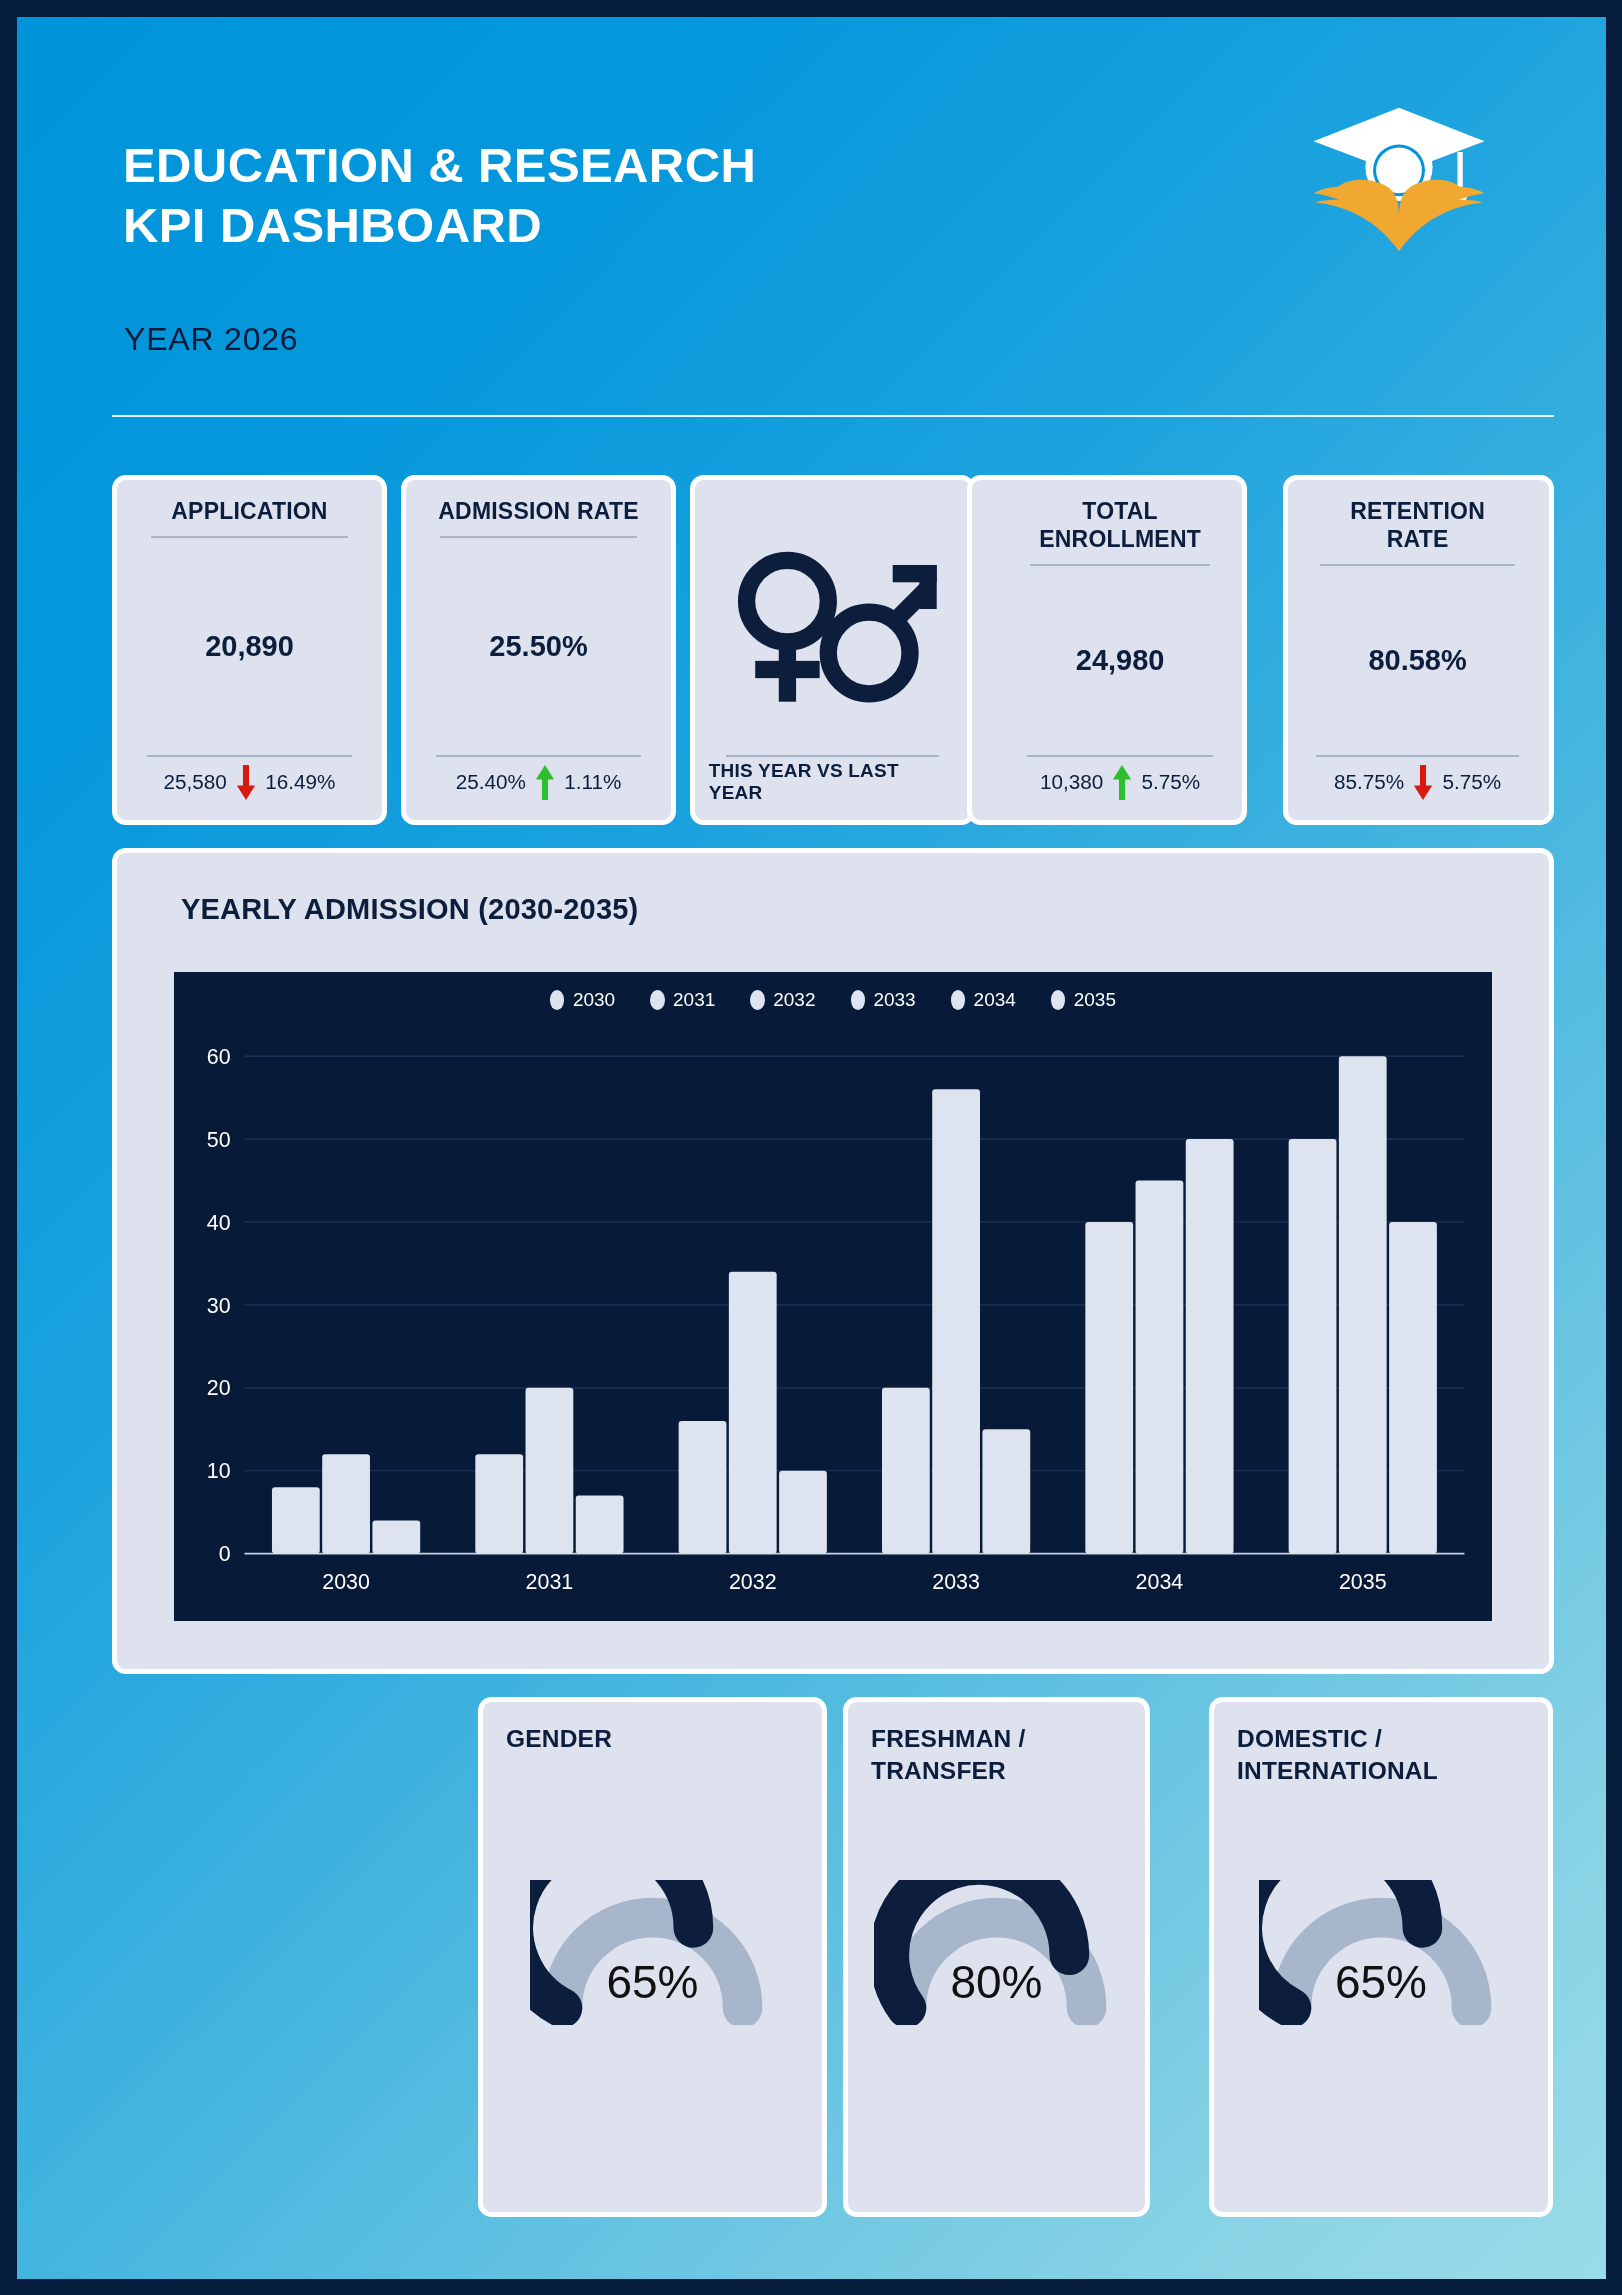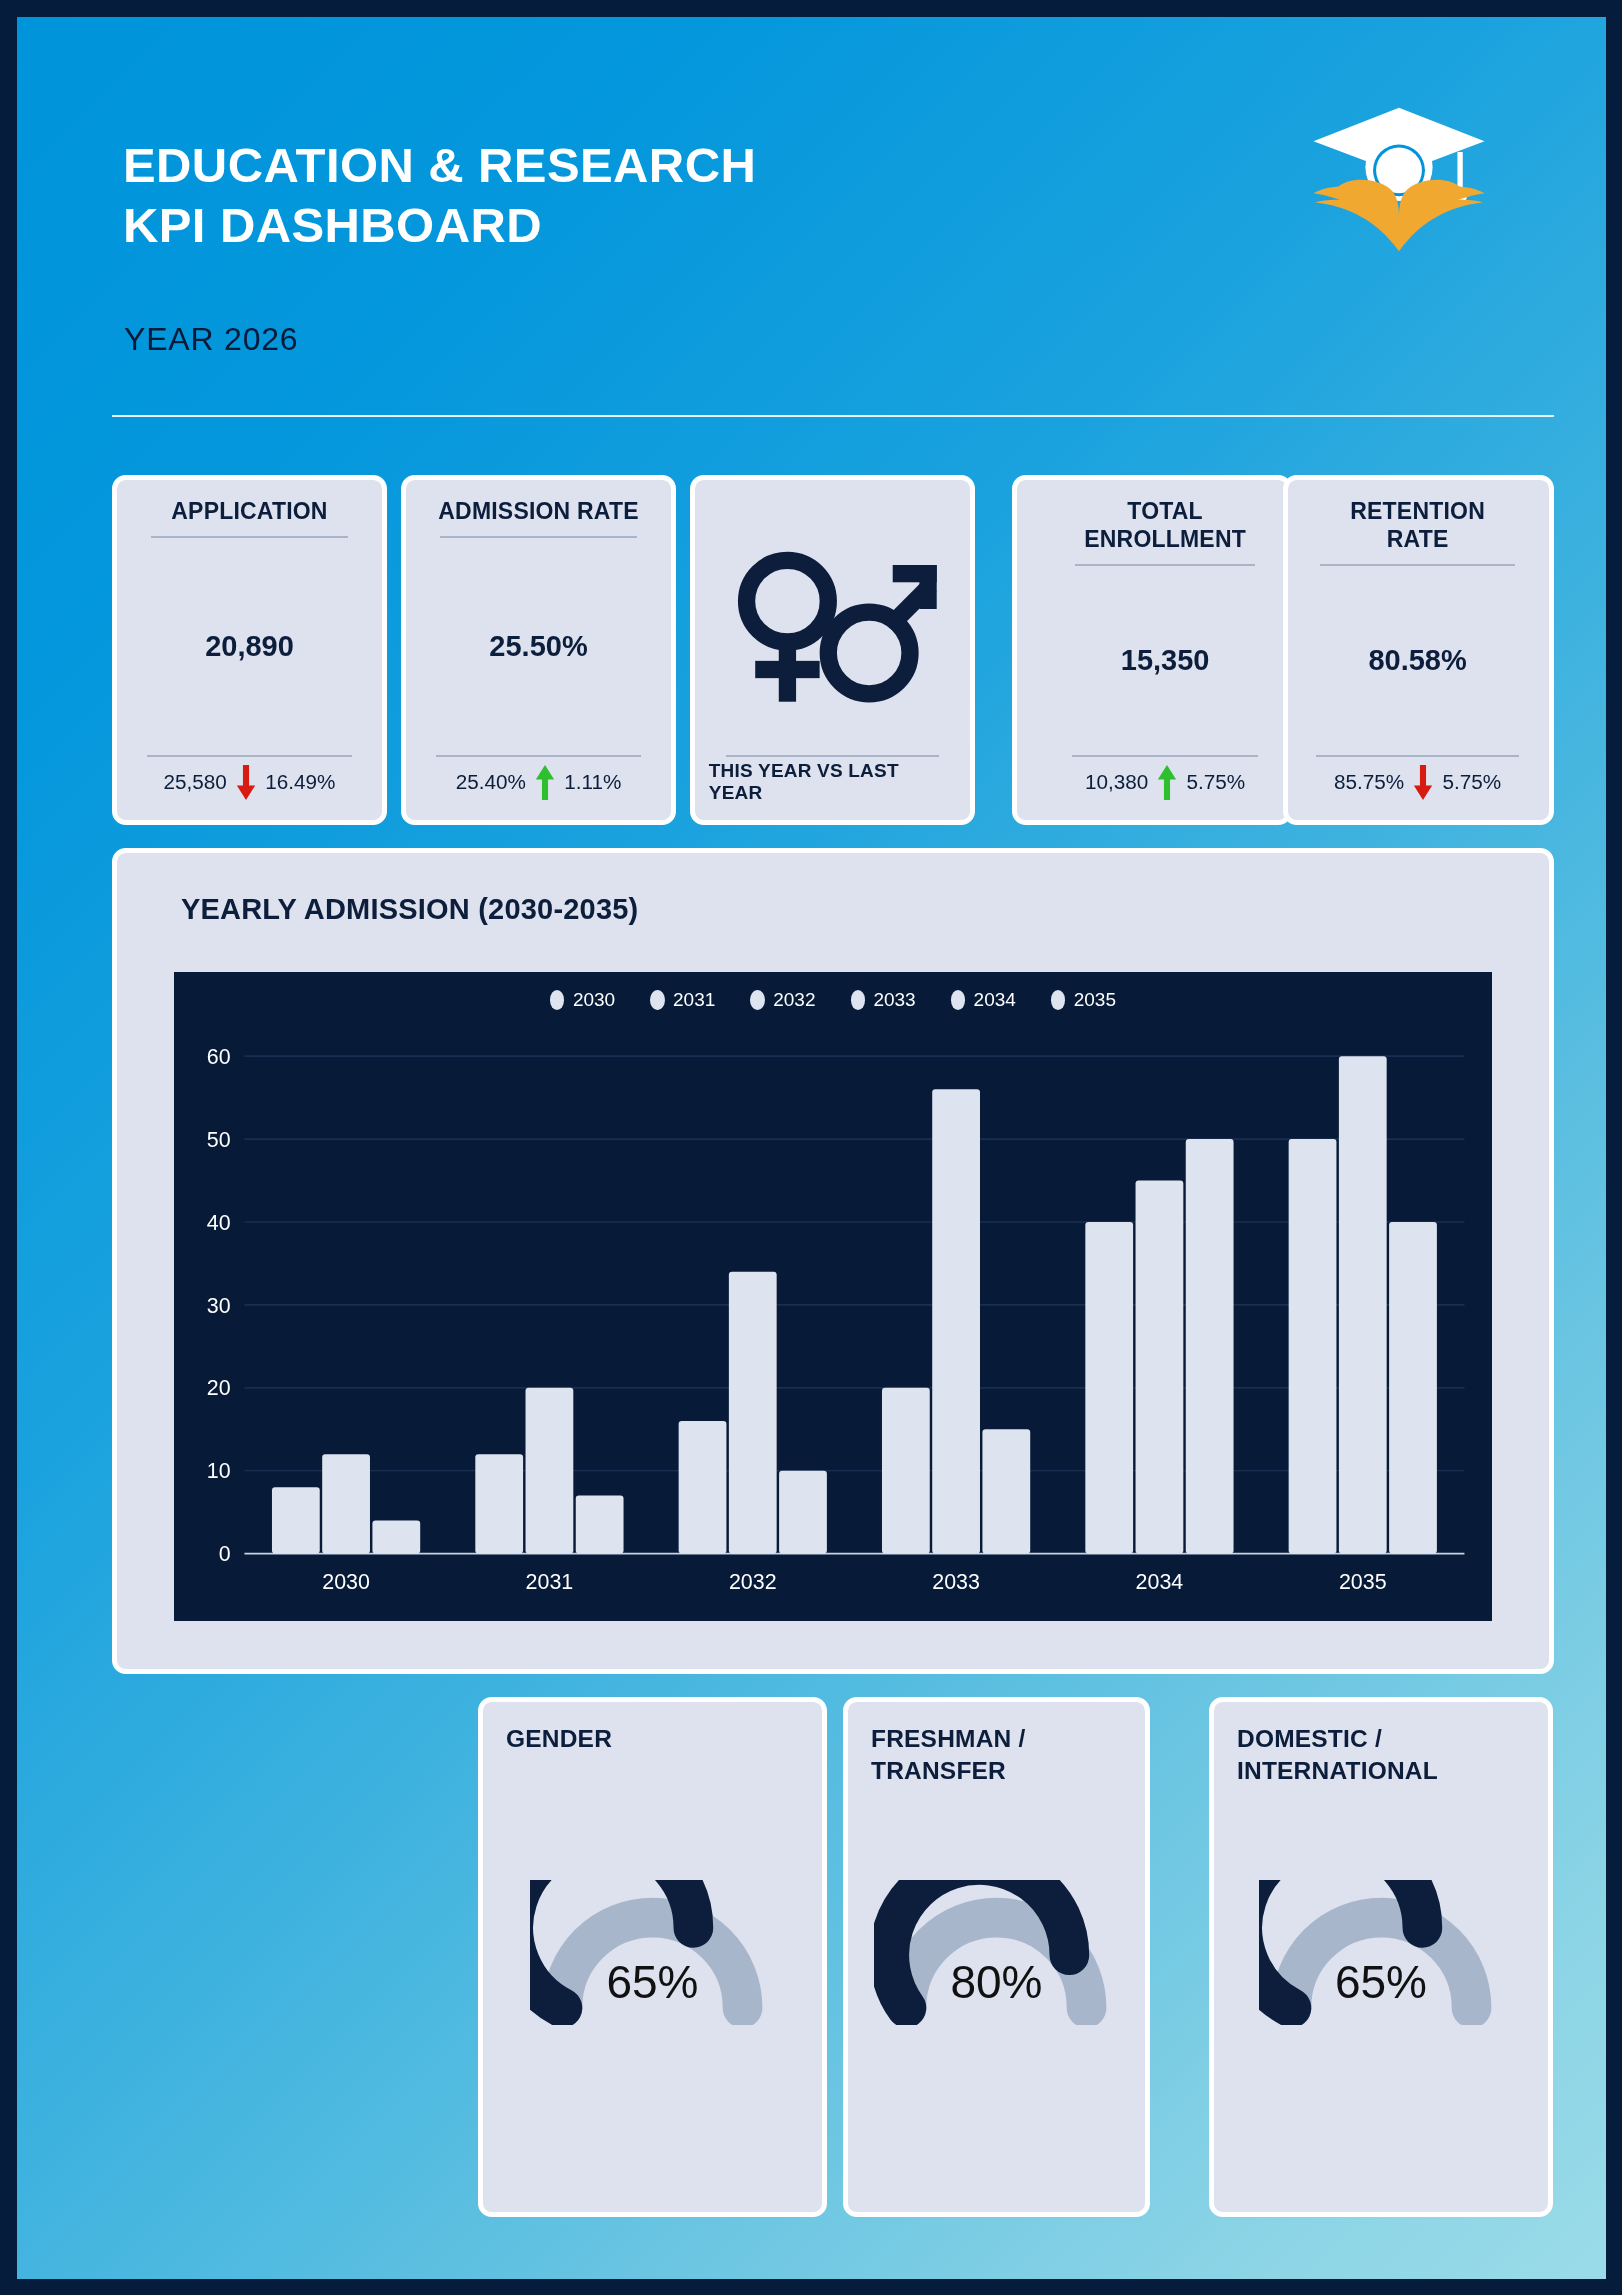--- a/index.html
+++ b/index.html
@@ -238,27 +238,27 @@
           <circle cx="186" cy="140" r="52" fill="none" stroke="#0C1E3C" stroke-width="22"></circle>
           <path d="M219 99 L264 54" stroke="#0C1E3C" stroke-width="22" stroke-linecap="butt"></path>
           <rect x="216" y="28" width="56" height="22" fill="#0C1E3C"></rect>
           <rect x="250" y="28" width="22" height="56" fill="#0C1E3C"></rect>
         </svg>
       </div>
       <div class="kpi-divider-bot"></div>
       <div class="kpi-foot-center">THIS YEAR VS LAST YEAR</div>
     </div>
 
-    <div class="card kpi-card" style="left:900px; width:280px;padding-left:40px;">
+    <div class="card kpi-card" style="left:855px; width:280px;padding-left:40px;">
       <div class="kpi-title">
         <span>TOTAL</span><br>
         <span>ENROLLMENT</span>
       </div>
       <div class="kpi-divider-top"></div>
-      <div class="kpi-value">15,350</div>
+      <div class="kpi-value">24,980</div>
       <div class="kpi-divider-bot"></div>
       <div class="kpi-foot">
         <span>10,380</span>
         <span class="arrow">
           <svg viewBox="0 0 26 46" width="20" height="35">
               <path d="M13 0 L25 19 h-8 v27 h-8 V19 H1 Z" fill="#2DBF2D"></path>
             </svg>
         </span>
         <span>5.75%</span>
       </div>

